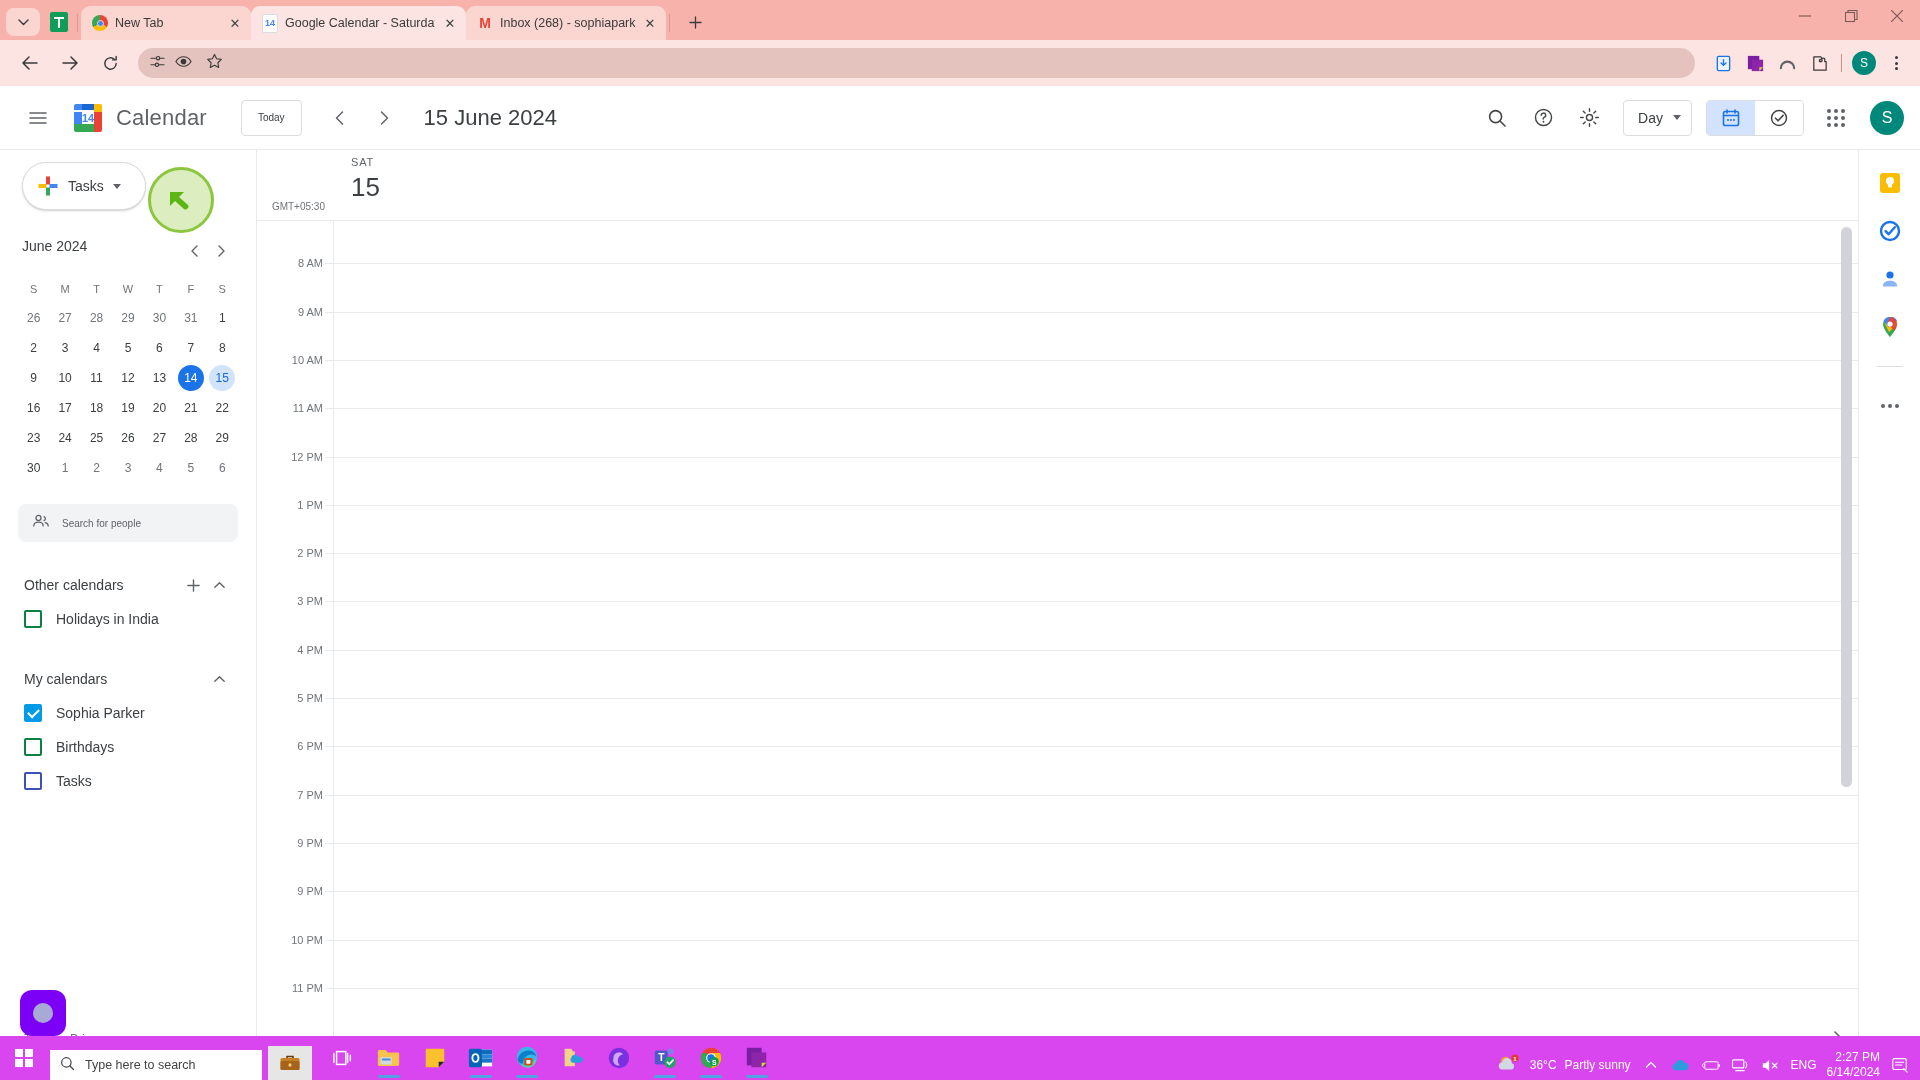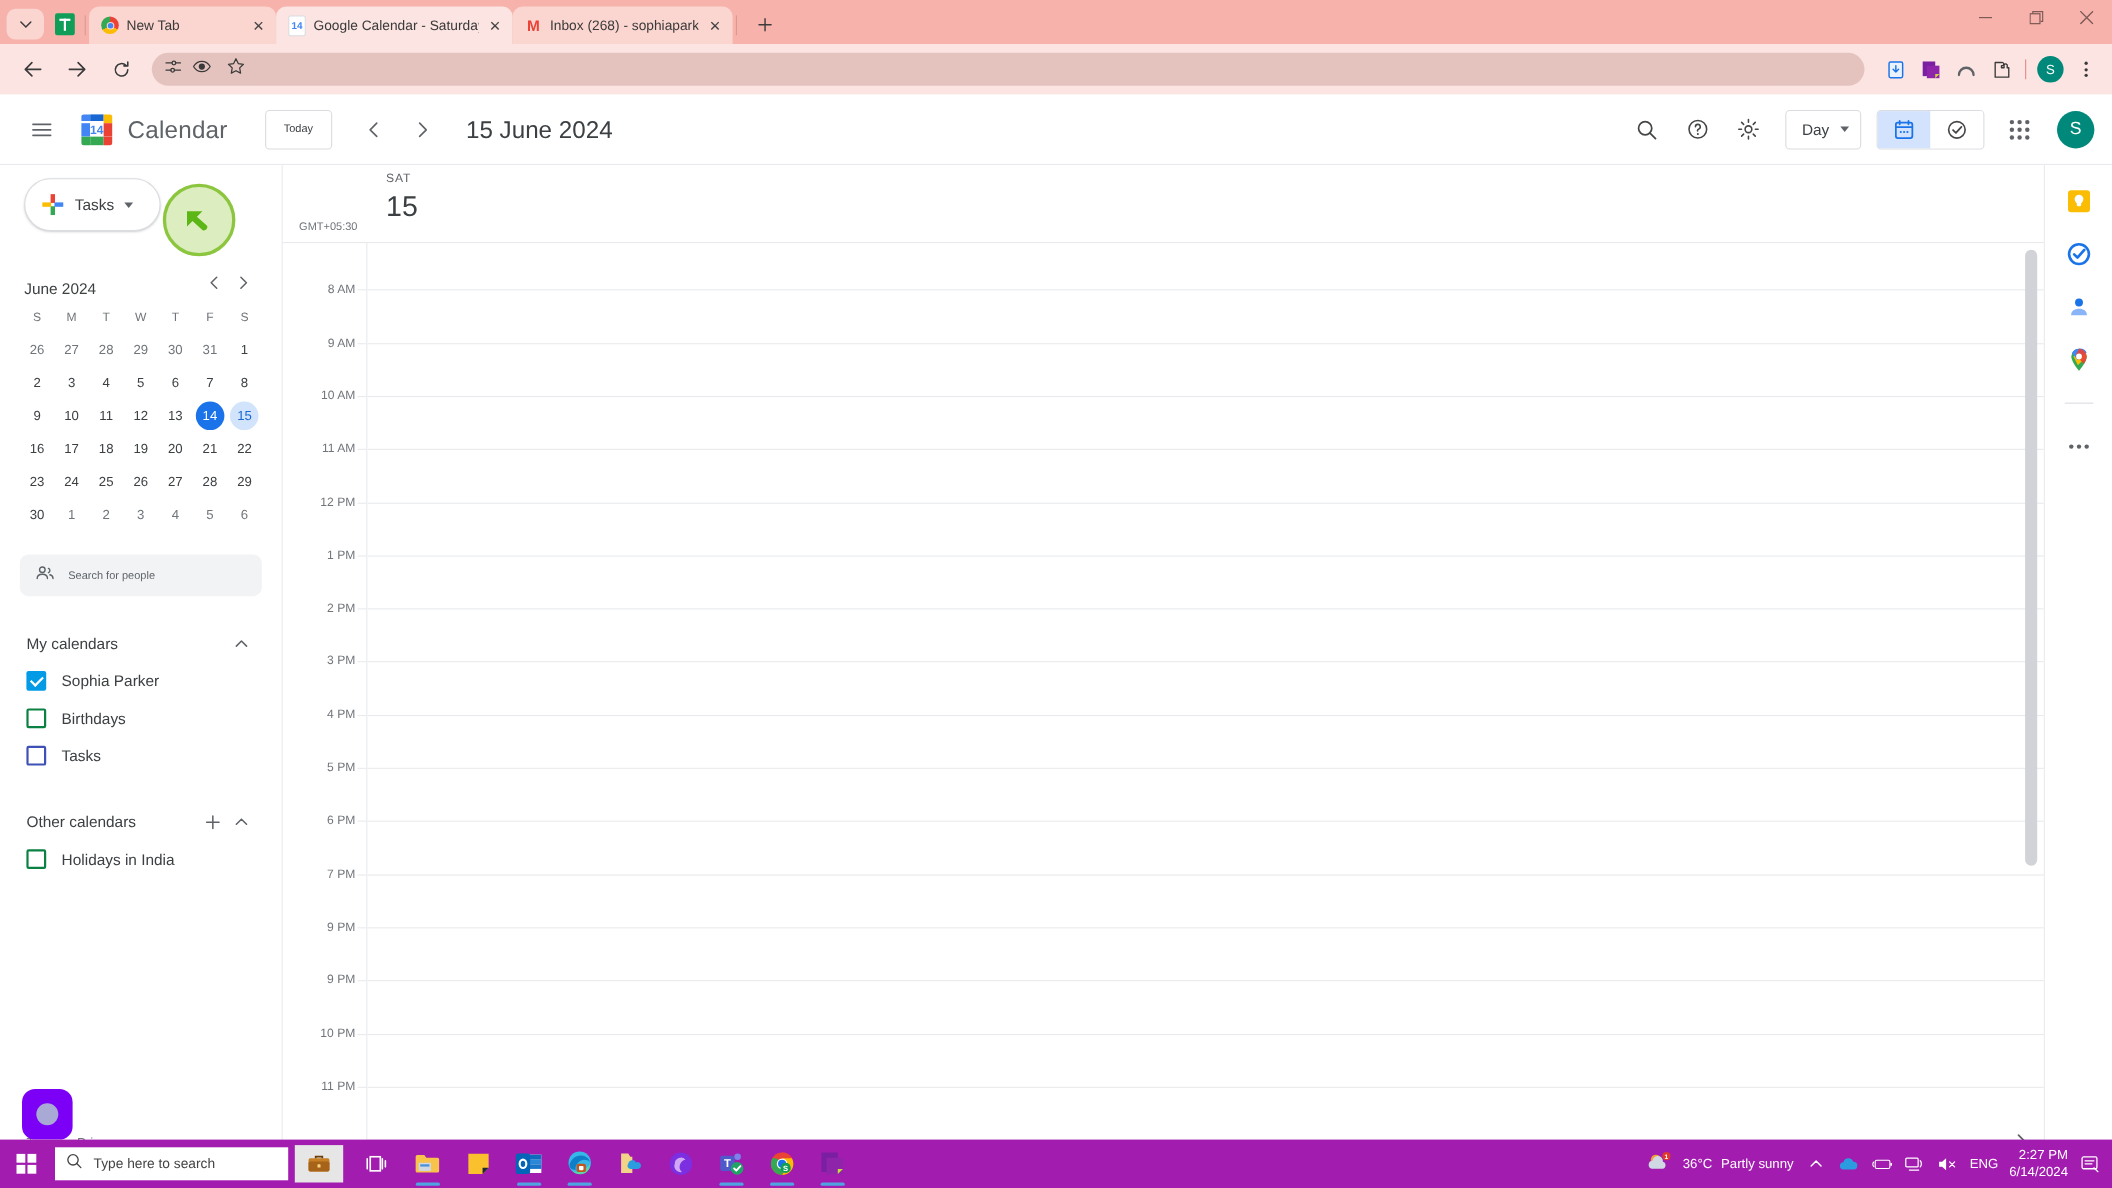--- a/index.html
+++ b/index.html
@@ -127,21 +127,21 @@
   .create-btn {
     height: 48px; width: 124px; margin: 12px 0 0 14px; border-radius: 24px;
     border: 1px solid #dadce0; background: #fff; display: flex; align-items: center;
     gap: 9px; padding: 0 14px; box-shadow: 0 1px 2px rgba(60,64,67,.25);
   }
   .gplus { position: relative; width: 22px; height: 22px; flex:0 0 22px; }
   .create-label { font-size: 14px; color: #3c4043; }
   .caret-down { width:0;height:0;border-left:4px solid transparent;border-right:4px solid transparent;border-top:5px solid #5f6368; }
 
   .mini-cal { margin: 22px 10px 0 10px; }
-  .mini-head { display: flex; align-items: flex-end; height: 32px; padding: 0 4px; margin-top: 28px; }
+  .mini-head { display: flex; align-items: flex-start; height: 32px; padding: 0 4px; margin-top: 28px; }
   .mini-month { font-size: 14px; color: #3c4043; font-weight: 500; flex: 1; }
   .mini-nav { width: 26px; height: 26px; display: flex; align-items: center; justify-content: center; color: #5f6368; }
   .mini-grid { display: grid; grid-template-columns: repeat(7, 1fr); row-gap: 2px; margin-top: 6px; }
   .mini-dow { font-size: 11px; color: #70757a; text-align: center; height: 26px; line-height: 26px; }
   .mini-day {
     height: 28px; display: flex; align-items: center; justify-content: center;
     font-size: 12px; color: #3c4043;
   }
   .mini-day span { width: 26px; height: 26px; border-radius: 50%; display: flex; align-items: center; justify-content: center; }
   .mini-day.muted span { color: #70757a; }
@@ -209,21 +209,21 @@
   .right-rail {
     width: 62px; flex: 0 0 62px; border-left: 1px solid #e8eaed;
     display: flex; flex-direction: column; align-items: center; padding-top: 20px; gap: 22px;
   }
   .rail-btn { width: 26px; height: 26px; display: flex; align-items: center; justify-content: center; }
   .rail-div { width: 26px; height: 1px; background: #dadce0; margin: 4px 0; }
   .rail-dots { display: flex; gap: 3px; }
   .rail-dots i { width: 4px; height: 4px; border-radius: 50%; background: #5f6368; display: block; }
   .taskbar-full {
     position: absolute; bottom: 0; left: 0; width: 1920px; height: 44px;
-    background: #a21caf; display: flex; align-items: center;
+    background: #d946ef; display: flex; align-items: flex-end;
   }
   .start-btn { width: 48px; height: 44px; display: flex; align-items: center; justify-content: center; }
   .win-logo { display: grid; grid-template-columns: 8px 8px; grid-template-rows: 8px 8px; gap: 2px; }
   .win-logo i { background: #fff; display: block; }
   .tb-search {
     width: 212px; height: 30px; background: #fff; display: flex; align-items: center;
     gap: 10px; padding: 0 10px; margin-left: 2px;
   }
   .tb-search-text { font-size: 12.5px; color: #444; }
   .tb-brief { width: 44px; height: 34px; background: #e6e6e6; display: flex; align-items: center; justify-content: center; margin-left: 6px;}
@@ -670,61 +670,61 @@
                 <circle cx="7.2" cy="6.6" r="2.8" stroke="#5f6368" stroke-width="1.4" fill="none"></circle>
                 <path d="M2 15.5c0-2.8 2.3-4.3 5.2-4.3s5.2 1.5 5.2 4.3" stroke="#5f6368" stroke-width="1.4" fill="none" stroke-linecap="round"></path>
                 <path d="M13.4 5.2a2.4 2.4 0 0 1 0 4.4M14.8 11.7c2 .45 3.2 1.8 3.2 3.8" stroke="#5f6368" stroke-width="1.4" fill="none" stroke-linecap="round"></path>
               </svg>
           </span>
           <span class="search-people-text">Search for people</span>
         </div>
 
         <div class="cal-section">
           <div class="cal-sec-head">
-            <span class="cal-sec-title">My calendars</span>
-            <span class="cal-sec-btn">
-              <svg width="13" height="13" viewBox="0 0 14 14">
-                  <path d="M2 9l5-5 5 5" stroke="#5f6368" stroke-width="1.5" fill="none" stroke-linecap="round" stroke-linejoin="round"></path>
-                </svg>
-            </span>
-          </div>
-          <div id="my-calendars-list">
-              <div class="cal-item">
-                <span class="cbox checked" style="color: rgb(3, 155, 229); background: rgb(3, 155, 229);"></span>
-                <span class="cal-item-label">Sophia Parker</span>
-              </div>
-              <div class="cal-item">
-                <span class="cbox outline" style="color: rgb(11, 128, 67);"></span>
-                <span class="cal-item-label">Birthdays</span>
-              </div>
-              <div class="cal-item">
-                <span class="cbox outline" style="color: rgb(63, 81, 181);"></span>
-                <span class="cal-item-label">Tasks</span>
-              </div>
-            </div>
-        </div>
-
-        <div class="cal-section">
-          <div class="cal-sec-head">
             <span class="cal-sec-title">Other calendars</span>
             <span class="cal-sec-btn">
               <svg width="15" height="15" viewBox="0 0 16 16">
                   <path d="M8 2v12M2 8h12" stroke="#5f6368" stroke-width="1.5" stroke-linecap="round"></path>
                 </svg>
             </span>
             <span class="cal-sec-btn">
               <svg width="13" height="13" viewBox="0 0 14 14">
                   <path d="M2 9l5-5 5 5" stroke="#5f6368" stroke-width="1.5" fill="none" stroke-linecap="round" stroke-linejoin="round"></path>
                 </svg>
             </span>
           </div>
           <div id="other-calendars-list">
               <div class="cal-item">
                 <span class="cbox outline" style="color: rgb(11, 128, 67);"></span>
                 <span class="cal-item-label">Holidays in India</span>
+              </div>
+            </div>
+        </div>
+
+        <div class="cal-section">
+          <div class="cal-sec-head">
+            <span class="cal-sec-title">My calendars</span>
+            <span class="cal-sec-btn">
+              <svg width="13" height="13" viewBox="0 0 14 14">
+                  <path d="M2 9l5-5 5 5" stroke="#5f6368" stroke-width="1.5" fill="none" stroke-linecap="round" stroke-linejoin="round"></path>
+                </svg>
+            </span>
+          </div>
+          <div id="my-calendars-list">
+              <div class="cal-item">
+                <span class="cbox checked" style="color: rgb(3, 155, 229); background: rgb(3, 155, 229);"></span>
+                <span class="cal-item-label">Sophia Parker</span>
+              </div>
+              <div class="cal-item">
+                <span class="cbox outline" style="color: rgb(11, 128, 67);"></span>
+                <span class="cal-item-label">Birthdays</span>
+              </div>
+              <div class="cal-item">
+                <span class="cbox outline" style="color: rgb(63, 81, 181);"></span>
+                <span class="cal-item-label">Tasks</span>
               </div>
             </div>
         </div>
 
         <div class="terms">Terms – Privacy</div>
         <div class="purple-widget">
             <i></i>
           </div>
       </div>
 

